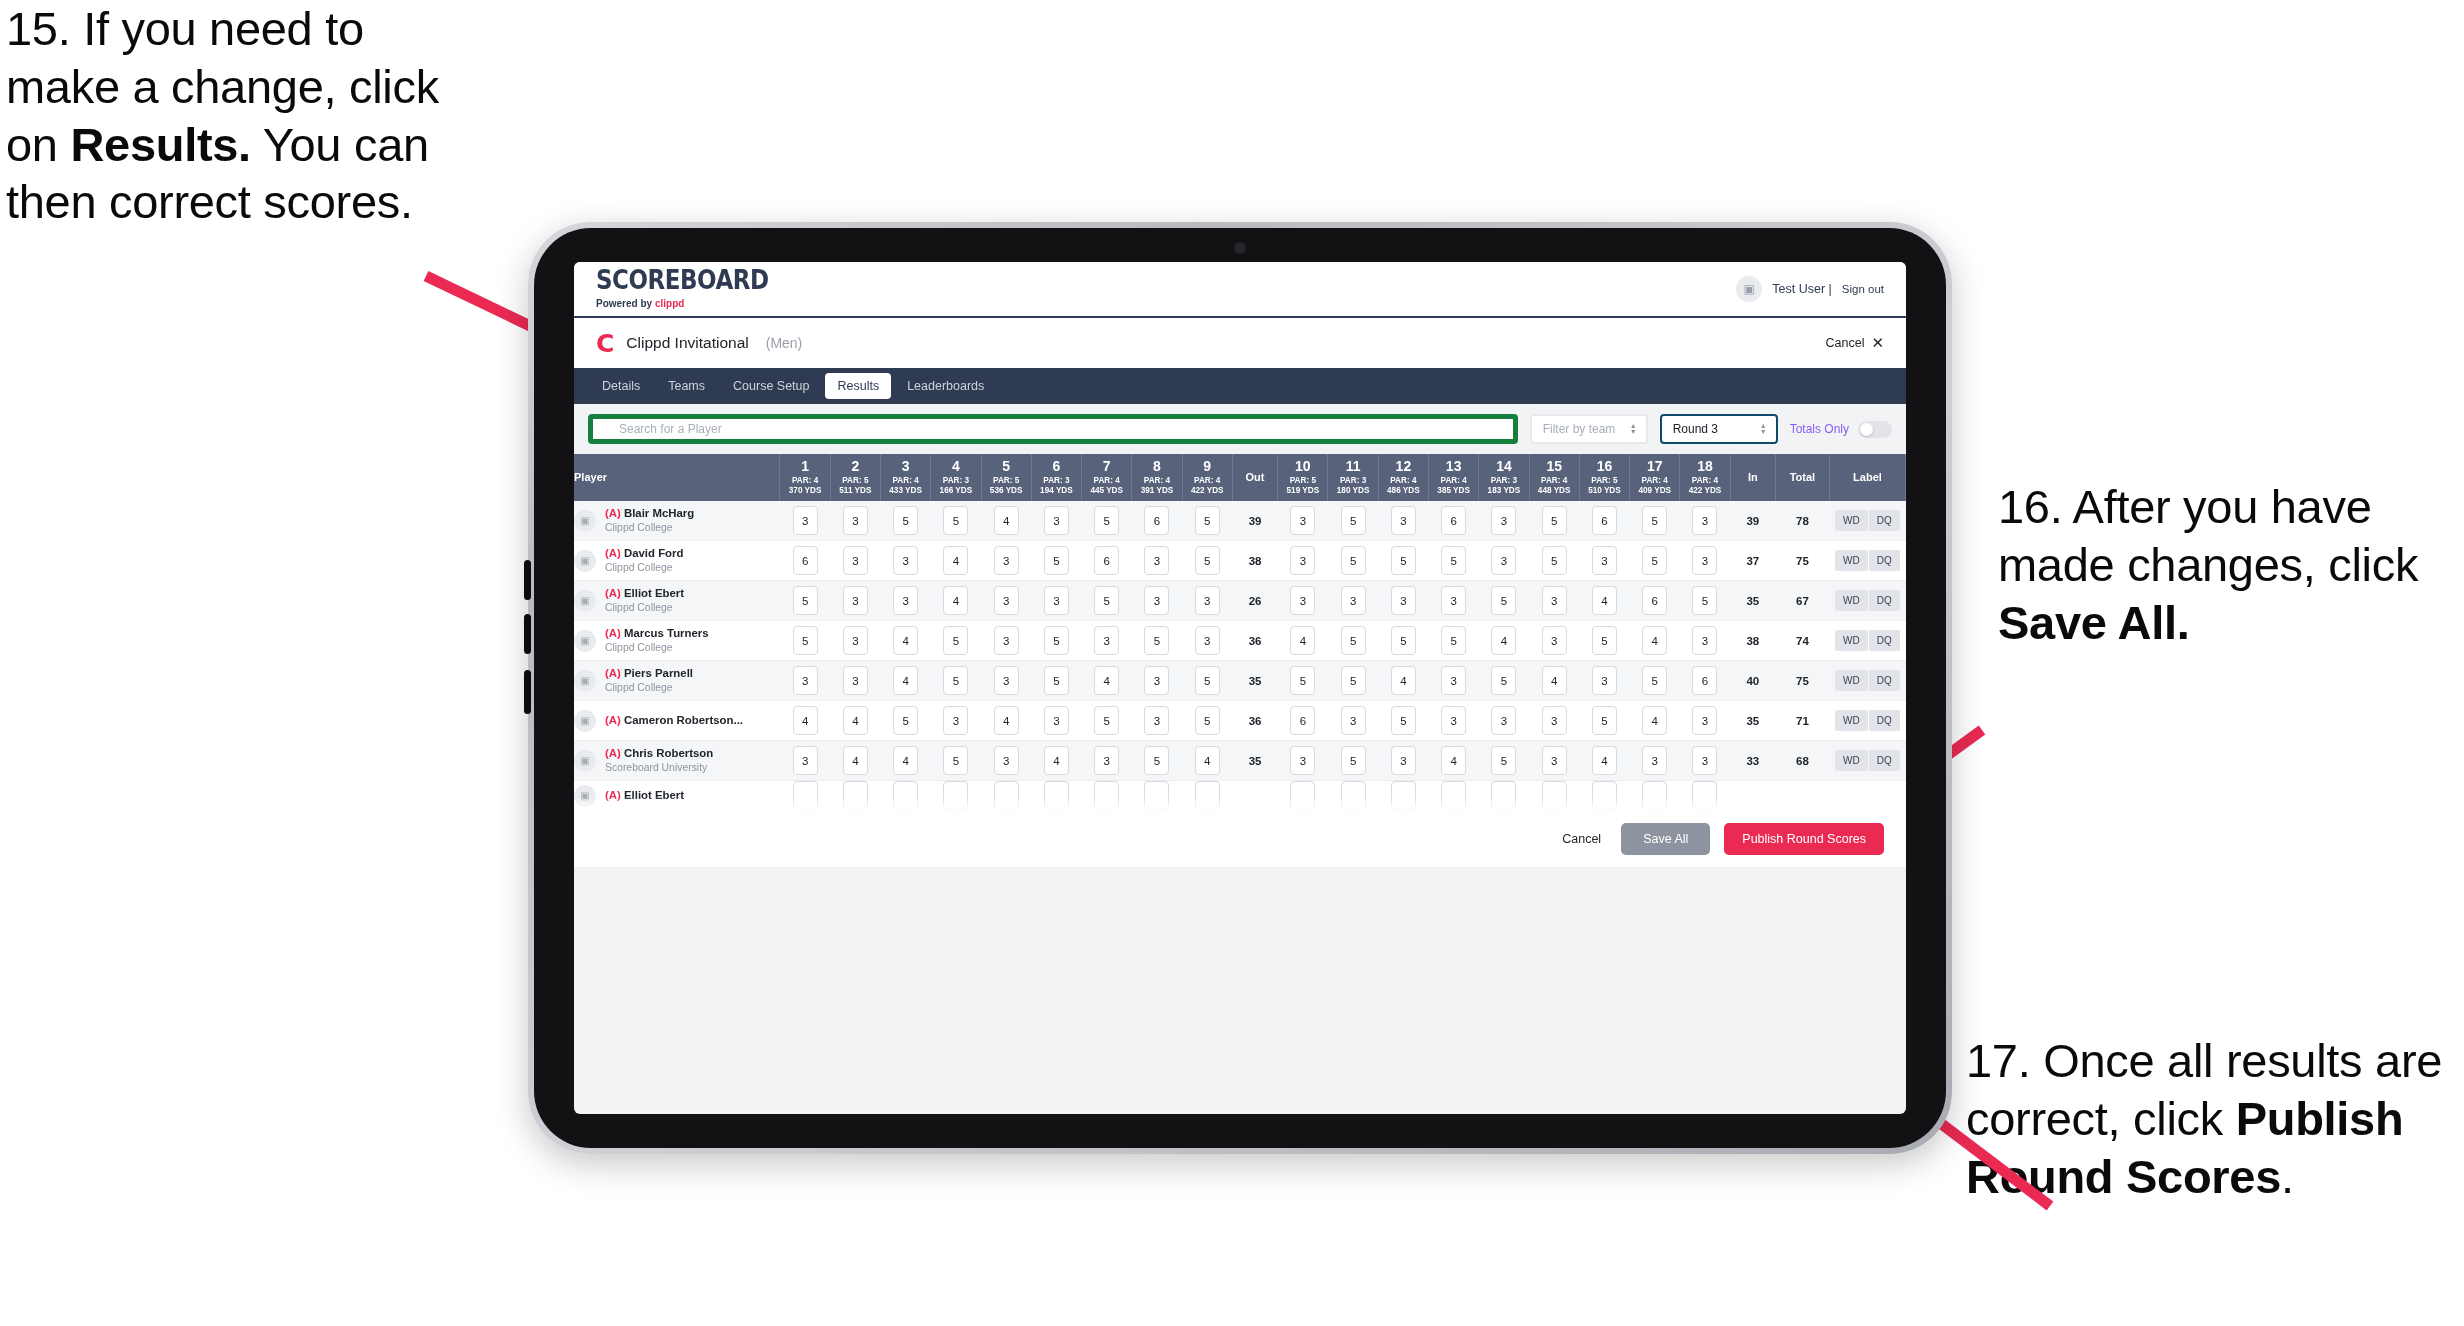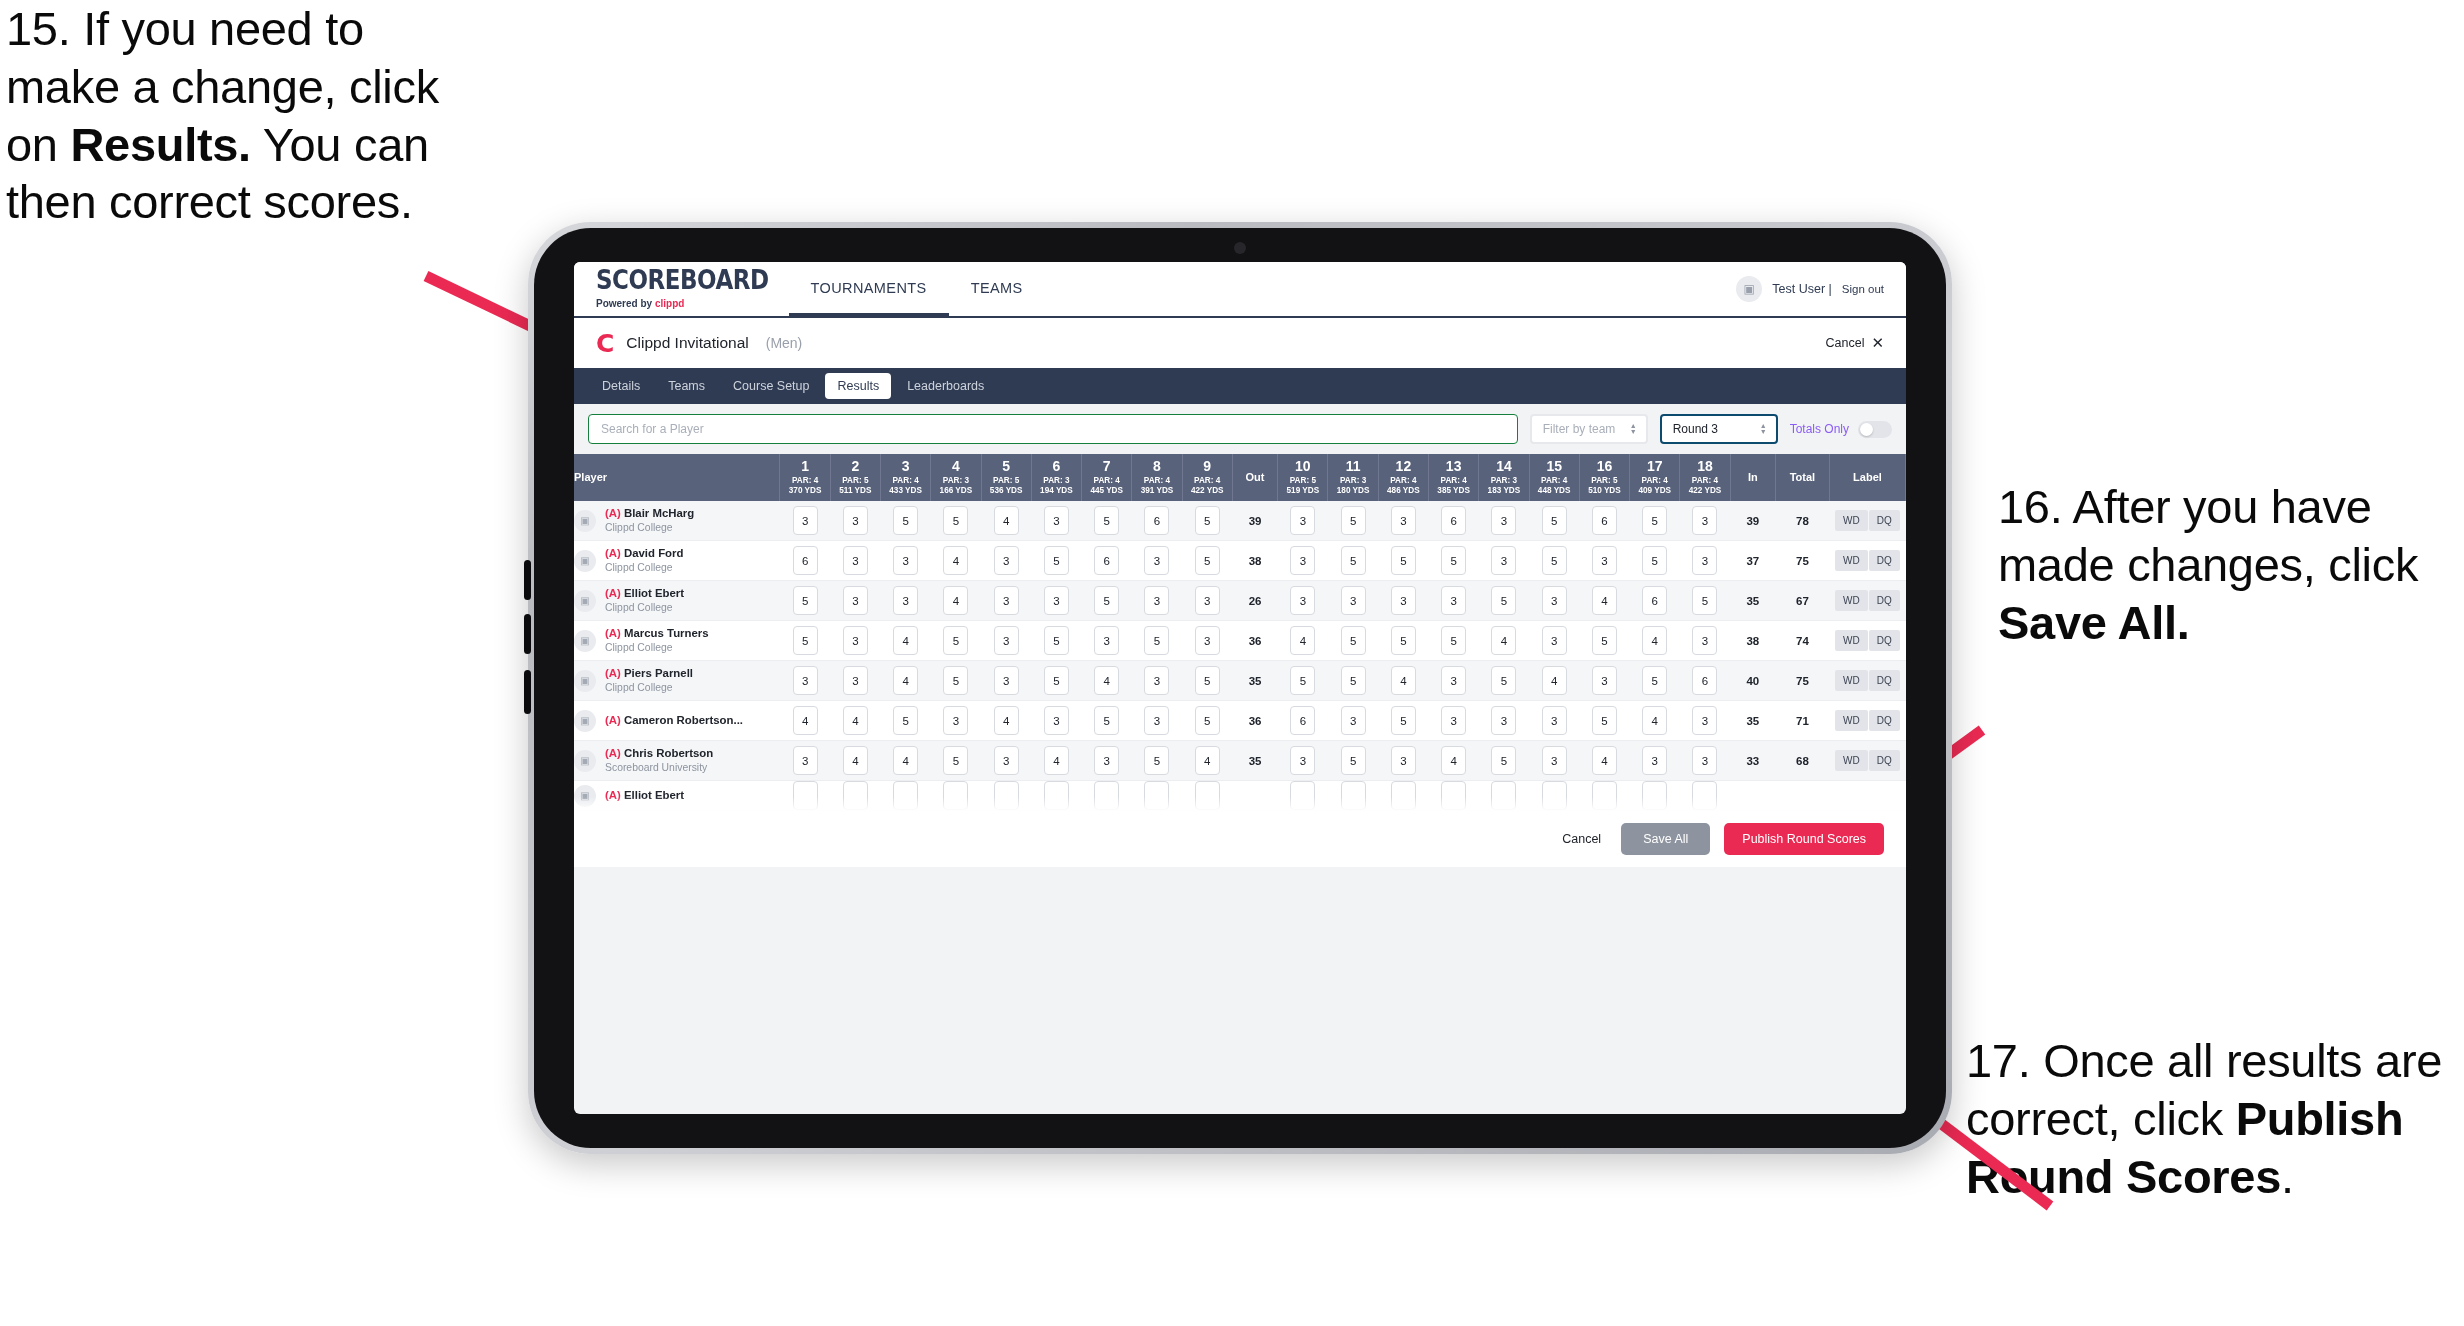--- a/index.html
+++ b/index.html
@@ -123,22 +123,22 @@
   }
   .tab.active { background: #ffffff; color: #2f3b52; font-weight: 500; }
 
   
   #filters {
     background: #f2f3f5; padding: 10px 14px;
     display: flex; align-items: center; gap: 12px;
   }
   .search-input {
     flex: 1; height: 30px; background: #ffffff;
-    border: 1px solid #15803d; border-radius: 4px;
-    padding: 0 12px; font-size: 12px; color: #20242c;
+    border: 5px solid #15803d; border-radius: 4px;
+    padding: 0 26px; font-size: 12px; color: #20242c;
     font-family: "Liberation Sans", sans-serif;
   }
   .search-input::placeholder { color: #a9afb9; }
   .select-box {
     height: 30px; min-width: 118px; background: #ffffff;
     border: 2px solid #0c4a6e; border-radius: 4px;
     display: flex; align-items: center; justify-content: space-between;
     padding: 0 9px 0 11px; font-size: 12px; cursor: pointer;
   }
   .select-box.placeholder-sel { color: #a9afb9; border-color: #e6e8ec; }
@@ -277,24 +277,20 @@
     <div class="side-btn" style="top:392px; height:40px;"></div>
     <div class="side-btn" style="top:448px; height:44px;"></div>
     <div id="tablet-inner">
       <div class="cam"></div>
       <div id="screen">
 
         <div id="app-header">
           <div class="brand">
             <div class="brand-word">SCOREBOARD</div>
             <div class="brand-sub"><span style="color:#2f3b52;font-weight:600;">Powered by </span><span>clippd</span></div>
-          </div>
-          <div class="topnav">
-            <div class="topnav-item active">TOURNAMENTS</div>
-            <div class="topnav-item">TEAMS</div>
           </div>
           <div class="header-spacer"></div>
           <div class="user-area">
             <div class="avatar-sm">▣</div>
             <div class="user-name">Test User |</div>
             <div class="signout">Sign out</div>
           </div>
         </div>
 
         <div id="title-bar">

